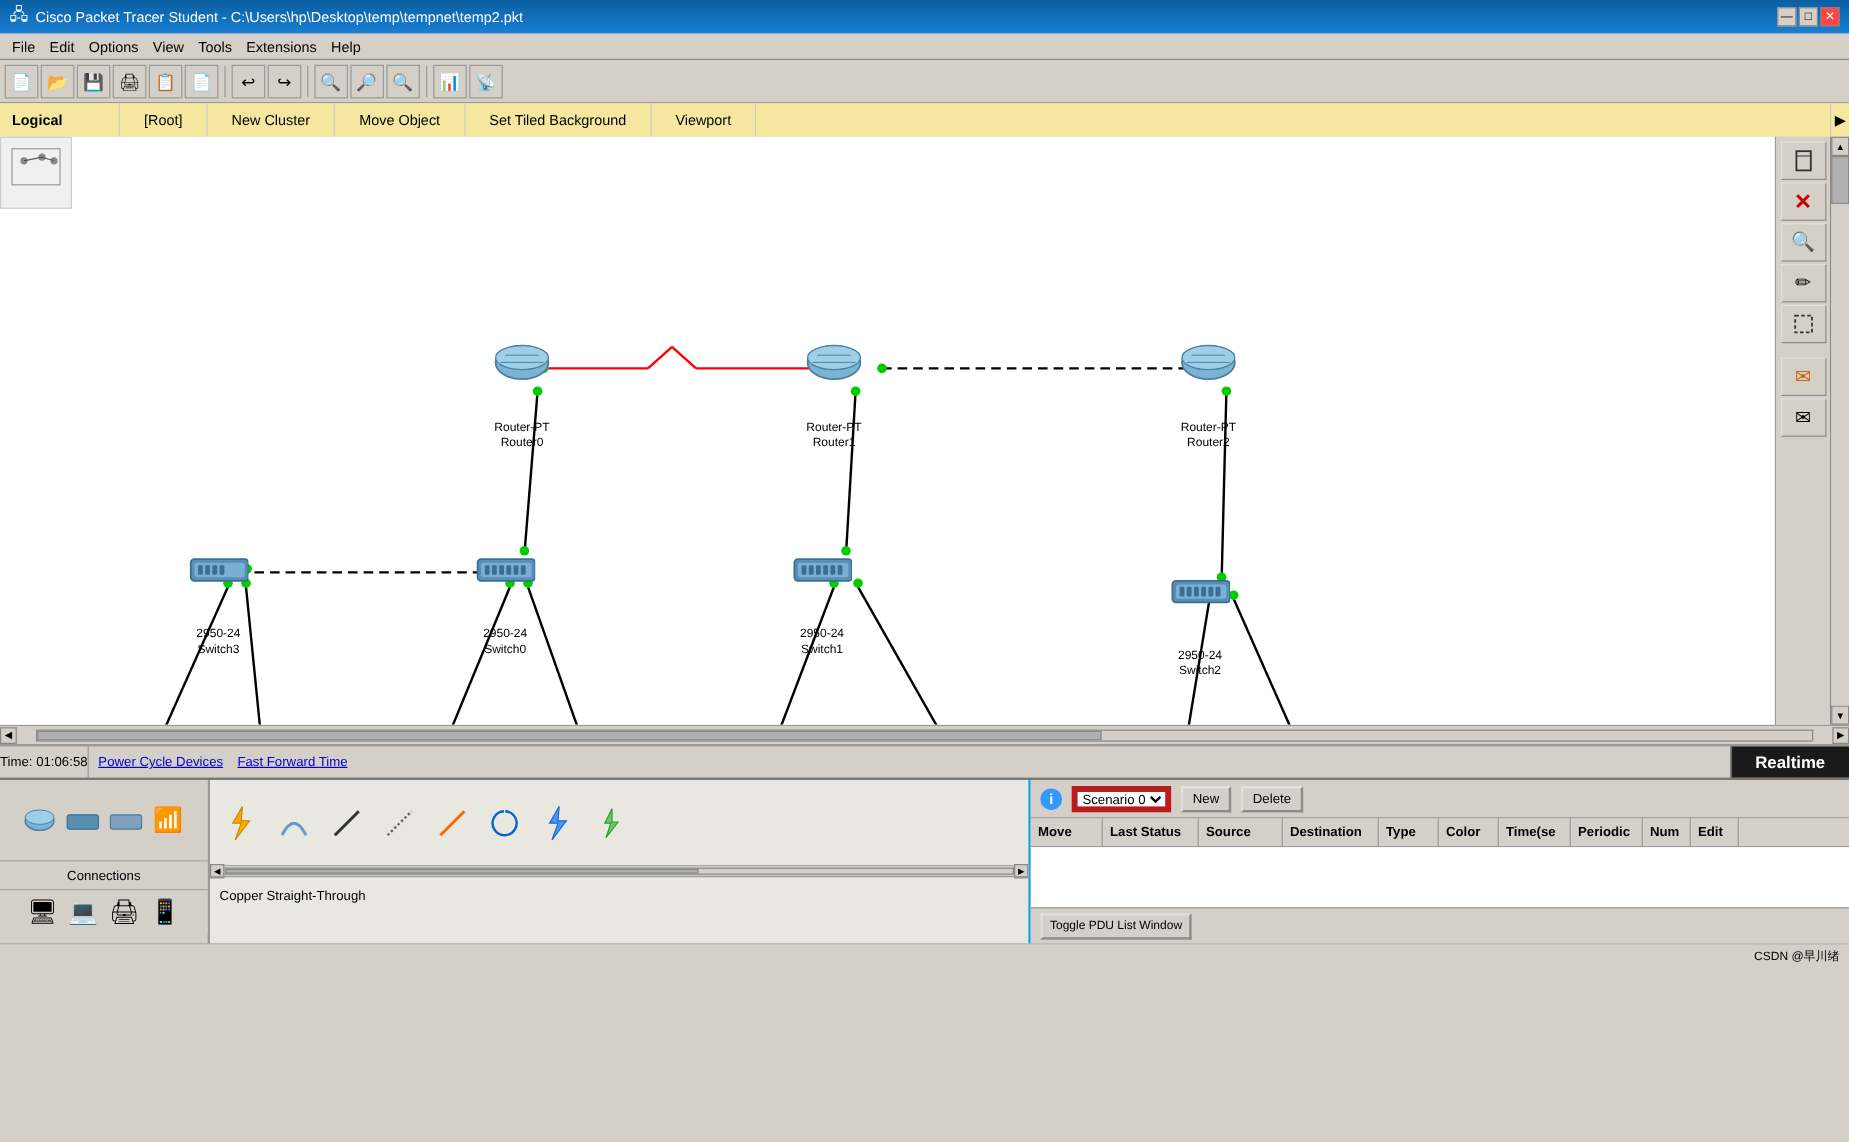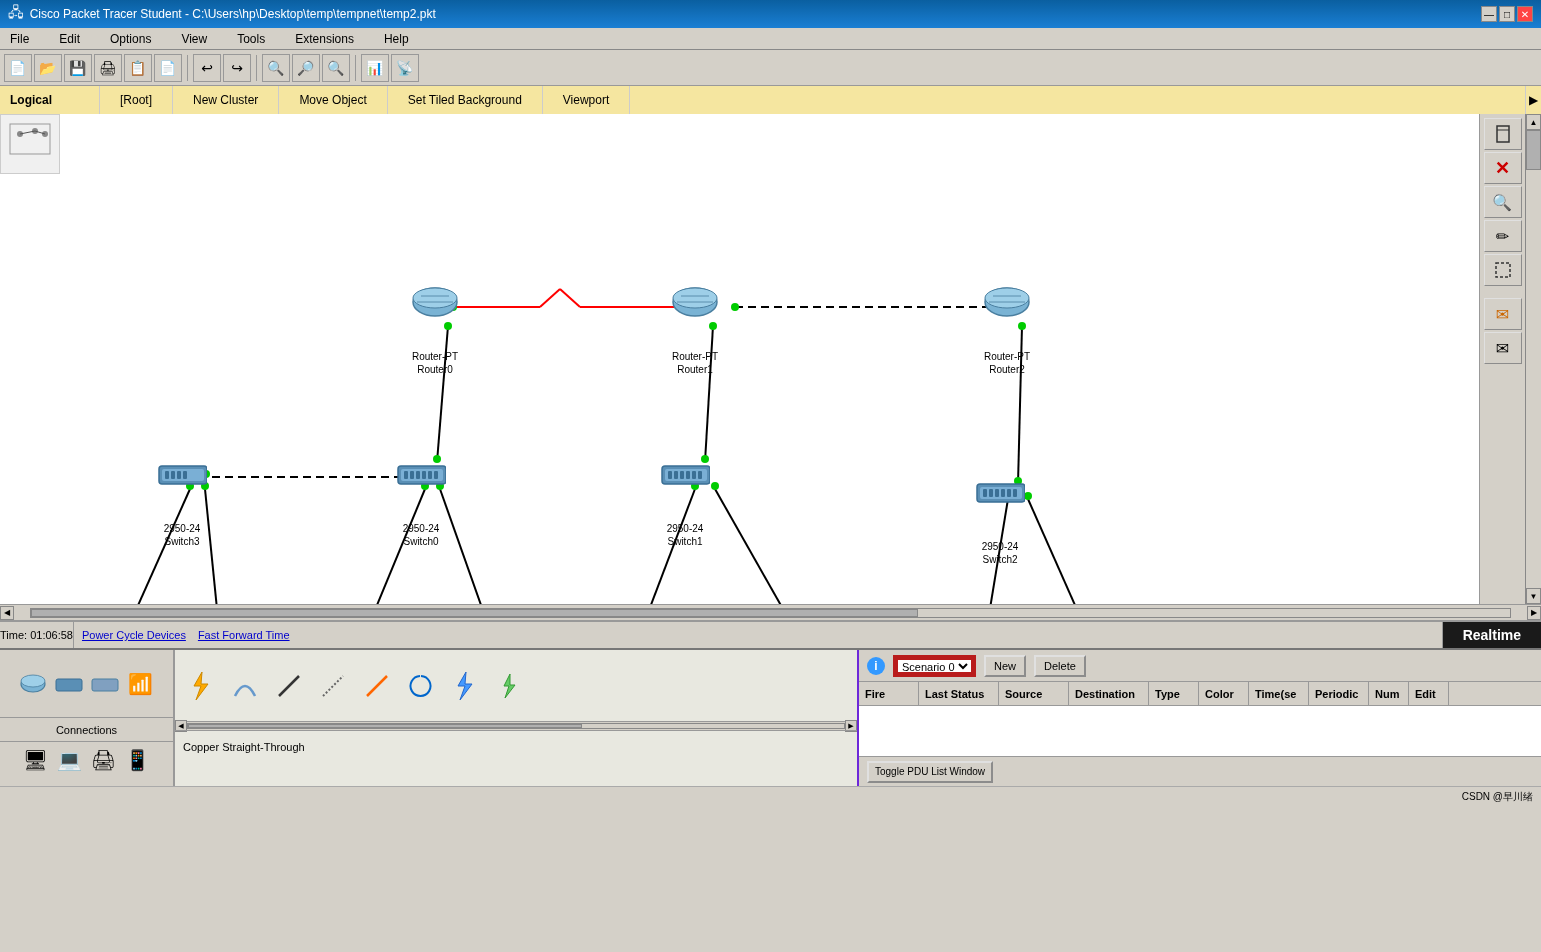--- a/index.html
+++ b/index.html
@@ -25,21 +25,21 @@
       font-size: 10px; cursor: pointer; color: black;
     }
 
     
     #menu-bar {
       background: #d4d0c8;
       height: 22px;
       display: flex;
       align-items: center;
       padding: 0 4px;
-      gap: 18px;
+      gap: 0;
       border-bottom: 1px solid #888;
     }
     .menu-item {
       padding: 2px 6px;
       font-size: 12px;
       cursor: pointer;
     }
 
     
     #toolbar {
@@ -703,21 +703,21 @@
       <span>Connections</span>
     </div>
     <div id="device-bottom" style="height:36px;display:flex;align-items:center;justify-content:center;gap:4px;padding:4px;">
       <div class="dev-icon" style="font-size:20px;">🖥</div>
       <div class="dev-icon" style="font-size:20px;">💻</div>
       <div class="dev-icon" style="font-size:20px;">🖨</div>
       <div class="dev-icon" style="font-size:20px;">📱</div>
     </div>
   </div>
 
-  <div id="connection-panel" style="width:480px;border-right:2px solid #6d28d9;display:flex;flex-direction:column;background:#e8e8e0;">
+  <div id="connection-panel" style="width:480px;border-right:2px solid #0ea5e9;display:flex;flex-direction:column;background:#e8e8e0;">
     <div id="conn-icons" style="height:72px;display:flex;align-items:center;padding:6px 8px;gap:8px;border-bottom:1px solid #999;overflow:hidden;">
 
       <div class="conn-icon">
         <svg width="30" height="32">
             <polygon points="16,2 8,16 15,16 10,30 22,14 15,14" fill="#ffaa00" stroke="#cc8800" stroke-width="1"></polygon>
           </svg>
       </div>
 
       <div class="conn-icon">
         <svg width="30" height="30">
@@ -779,21 +779,21 @@
         <span>i</span>
       </div>
       <select class="scenario-select">
         <option>Scenario 0</option>
       </select>
       <button class="pdu-btn">New</button>
       <button class="pdu-btn">Delete</button>
     </div>
     <div id="pdu-table-header" style="height:24px;background:#d4d0c8;display:flex;align-items:center;font-size:11px;font-weight:bold;border-bottom:1px solid #999;">
       <div class="pdu-col" style="width:60px;">
-        <span>Fire</span>
+        <span>Move</span>
       </div>
       <div class="pdu-col" style="width:80px;">
         <span>Last Status</span>
       </div>
       <div class="pdu-col" style="width:70px;">
         <span>Source</span>
       </div>
       <div class="pdu-col" style="width:80px;">
         <span>Destination</span>
       </div>

